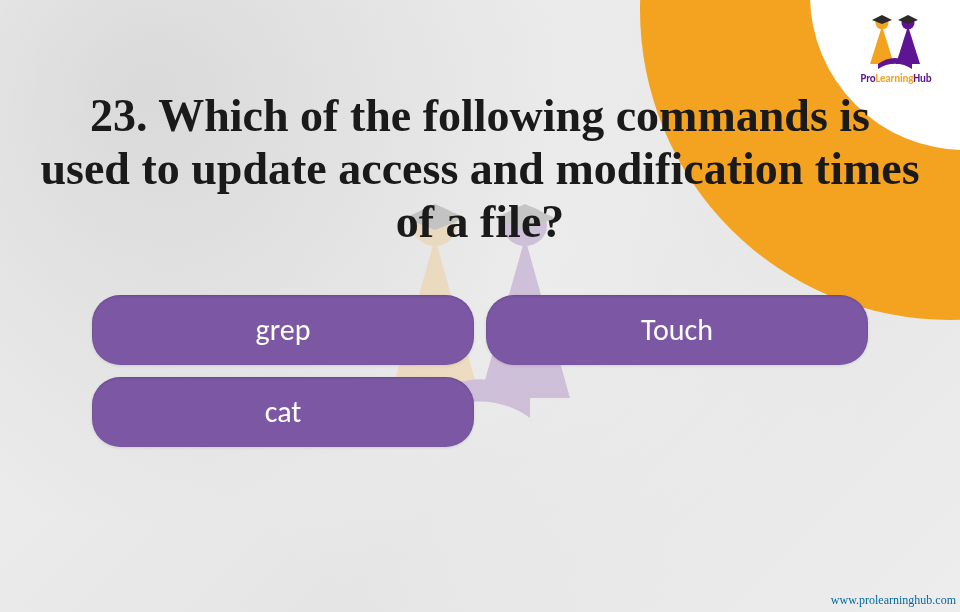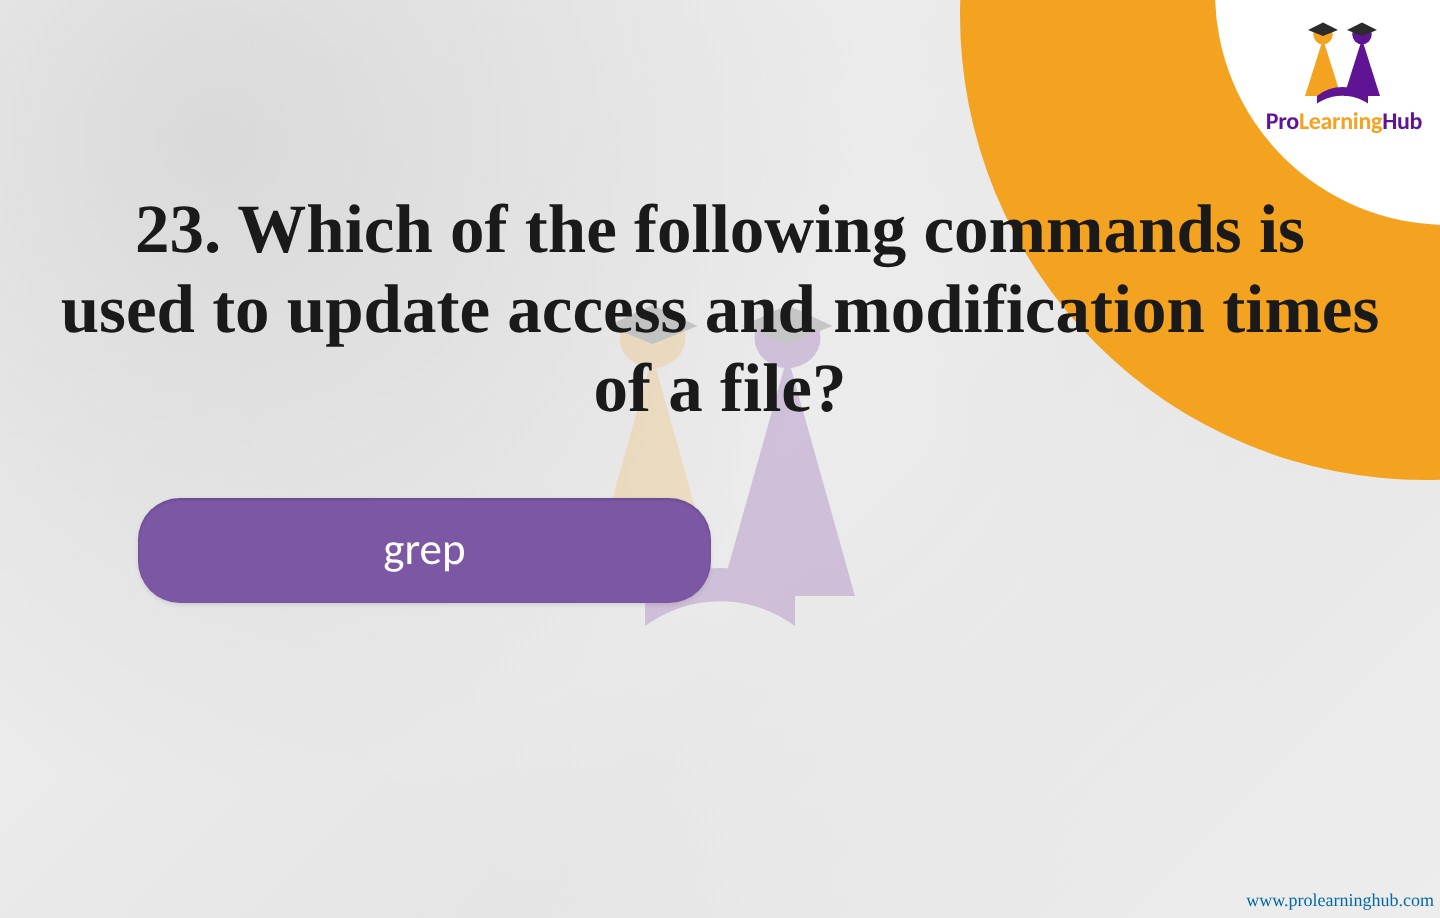--- a/index.html
+++ b/index.html
@@ -55,33 +55,32 @@
   }
   .brand {
     position: absolute;
     top: 6px;
     right: 4px;
     width: 120px;
     text-align: center;
   }
   .brand svg { display: block; margin: 0 auto; }
   .brand-text {
-    font-size: 16px;
+    font-size: 11px;
     font-weight: 700;
     margin-top: 2px;
     color: #5f1493;
     letter-spacing: -0.2px;
   }
   .brand-text .orange { color: #f4a321; }
 
   .content {
     position: absolute;
     left: 0; right: 0; top: 90px;
     padding: 0 40px;
-    margin-top: 37px;
   }
   .question {
     font-family: "Times New Roman", Times, serif;
     font-weight: 700;
     font-size: 46px;
     line-height: 1.15;
     text-align: center;
     color: #1a1a1a;
     margin: 0 auto 46px auto;
     max-width: 880px;
@@ -159,17 +158,23 @@
     </div>
   </div>
 
   <div class="content">
     <h1 class="question">23. Which of the following commands is used to update access and modification times of a file?</h1>
 
     <div class="options">
       <div class="opt">
           <span>grep</span>
         </div>
+      <div class="opt">
+          <span>Touch</span>
+        </div>
+      <div class="opt">
+          <span>cat</span>
+        </div>
     </div>
   </div>
 
   <div class="footer-url">www.prolearninghub.com</div>
 </div>
 
 </body></html>

